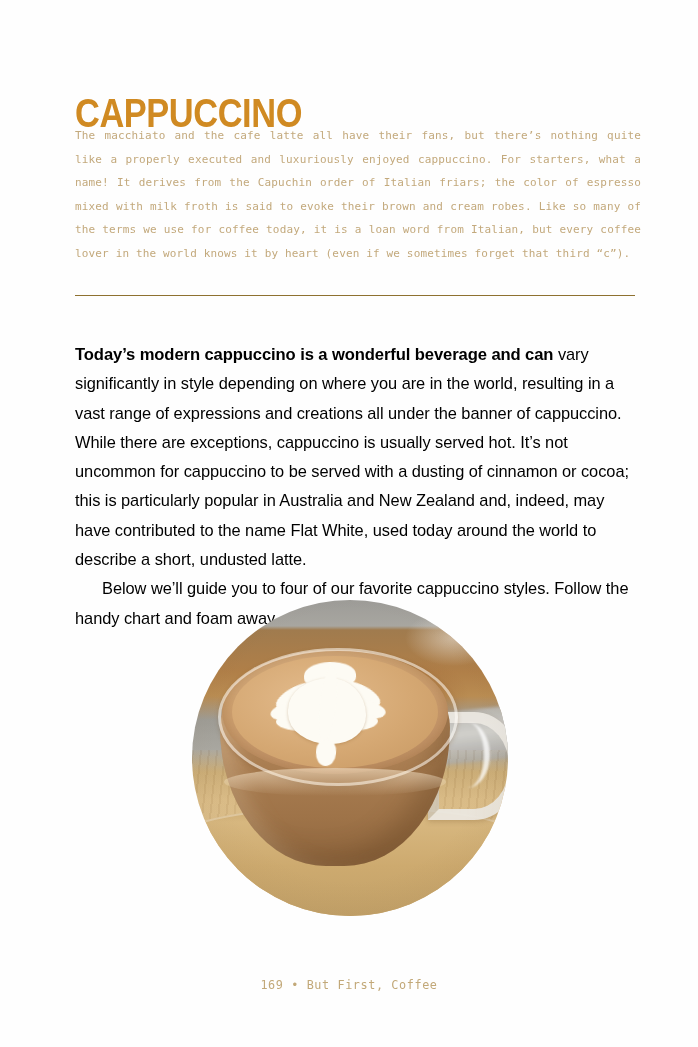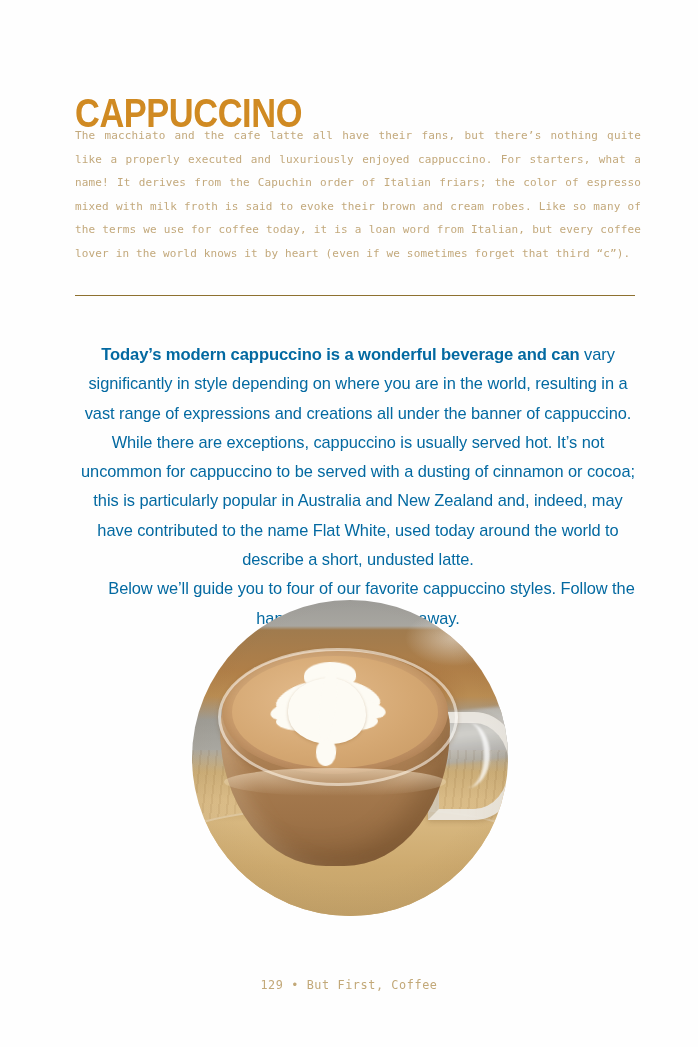--- a/index.html
+++ b/index.html
@@ -67,23 +67,22 @@
 
   
   .body-copy {
     position: absolute;
     left: 75px;
     top: 340px;
     width: 566px;
     font-family: "Liberation Sans", sans-serif;
     font-size: 16.4px;
     line-height: 29.3px;
-    color: #0369a1;
+    color: #000000;
     letter-spacing: -0.05px;
-    text-align: center;
   }
   .body-copy .lead {
     font-weight: 700;
     font-size: 16.6px;
     letter-spacing: -0.1px;
   }
   .body-copy p {
     margin: 0;
   }
   .body-copy p.indent {
@@ -315,15 +314,15 @@
       <div class="leaf leaf-core"></div>
       <div class="leaf leaf-stem"></div>
       <div class="leaf leaf-tip"></div>
 
       <div class="cup-glass-ring"></div>
       <div class="cup-shadow-band"></div>
       <div class="photo-softness"></div>
     </div>
   </div>
 
-  <div class="footer">129 • But First, Coffee</div>
+  <div class="footer">169 • But First, Coffee</div>
 
 </div>
 
 </body></html>

